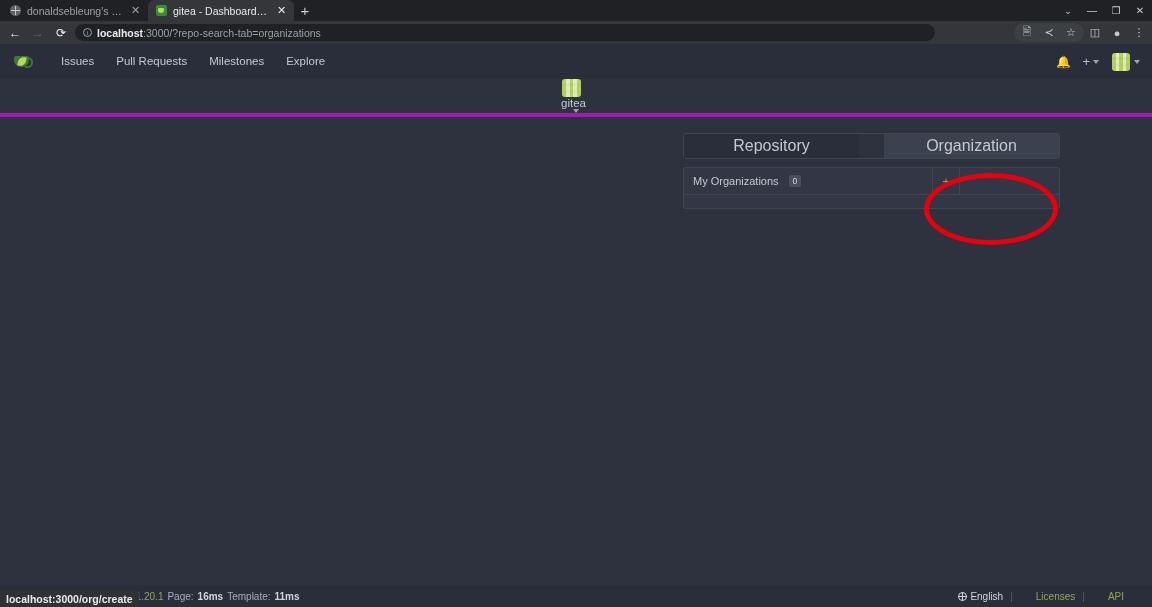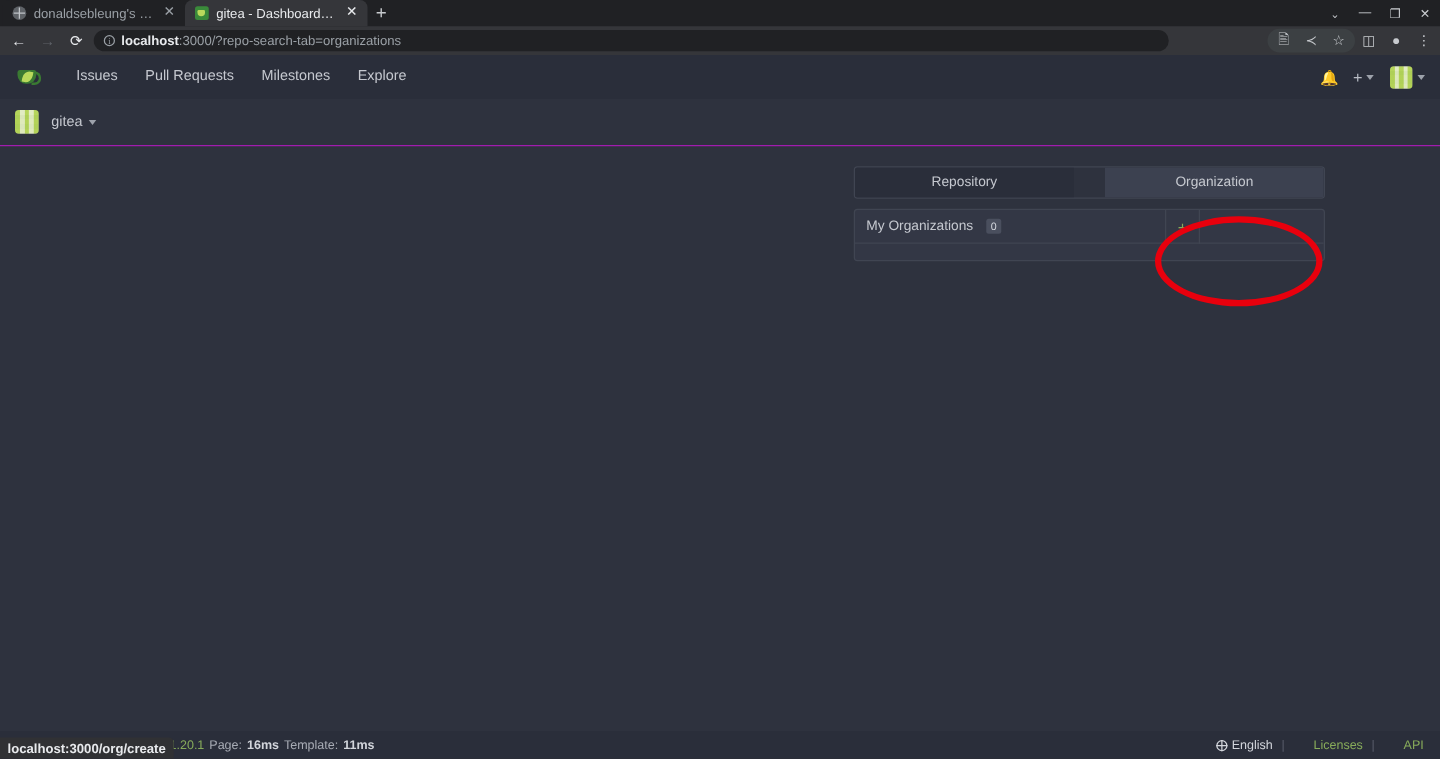--- a/index.html
+++ b/index.html
@@ -179,22 +179,22 @@
   .identicon::after {
     content: ""; position: absolute; inset: 0;
     background:
       linear-gradient(0deg, rgba(230,240,200,.85) 0 20%, rgba(150,190,60,.25) 20% 40%,
       rgba(230,240,200,.85) 40% 60%, rgba(150,190,60,.25) 60% 80%, rgba(230,240,200,.7) 80% 100%);
     mix-blend-mode: multiply;
   }
 
   .gt-subheader {
     height: 38px; background: #2e323e;
-    border-bottom: 1px solid #a21caf;
-    display: flex; align-items: center; padding: 0 12px;
+    border-bottom: 4px solid #a21caf;
+    display: flex; align-items: center; padding: 0 12px; flex-direction: column;
   }
   .sub-avatar {
     width: 19px; height: 19px; border-radius: 3px; margin-right: 10px;
     background:
       linear-gradient(90deg,#c3de6b 0 20%,#f3f6e6 20% 40%,#c3de6b 40% 60%,#f3f6e6 60% 80%,#c3de6b 80% 100%),
       #e9f0cf;
     background-size: 100% 20%; background-repeat: repeat-y;
     position: relative; overflow: hidden;
   }
   .sub-avatar::after {
@@ -210,21 +210,21 @@
   .dash {
     position: absolute; left: 683px; top: 89px;
     width: 377px;
   }
   .tabs {
     display: flex; height: 26px;
     border: 1px solid #404552; border-radius: 3px; overflow: hidden;
   }
   .tabs .tb {
     flex: 1; display: flex; align-items: center; justify-content: center;
-    font-size: 11px; color: #c5c8cf;
+    font-size: 16px; color: #c5c8cf;
   }
   .tabs .tb.active { background: #2a2e3a; }
   .tabs .tb.idle { background: #3c4150; margin-left: 25px; }
 
   .org-panel {
     margin-top: 8px; border: 1px solid #404552; border-radius: 3px;
     background: #333745; overflow: hidden;
   }
   .org-head {
     height: 27px; display: flex; align-items: center;
@@ -256,21 +256,21 @@
   
   .gt-footer {
     position: absolute; left: 0; bottom: 0; width: 1152px; height: 22px;
     background: #2a2e3a; display: flex; align-items: center;
     padding: 0 12px; font-size: 10px; color: #a8acb5;
   }
   .ft-left { display: flex; align-items: center; gap: 4px; }
   .ver { color: #87ab5a; }
   .ft-b { color: #d3d6dc; font-weight: bold; }
   .ft-right {
-    position: absolute; right: 13px; display: flex;
+    position: absolute; right: 28px; display: flex;
     align-items: center; gap: 0; font-size: 10px;
   }
   .ft-right .lang { color: #d3d6dc; display: flex; align-items: center; gap: 3px; }
   .globe-ic {
     width: 9px; height: 9px; border-radius: 50%;
     border: 1px solid #d3d6dc; position: relative;
   }
   .globe-ic::before {
     content:""; position:absolute; left:-1px; top:3px; width:9px; height:1px; background:#d3d6dc;
   }

